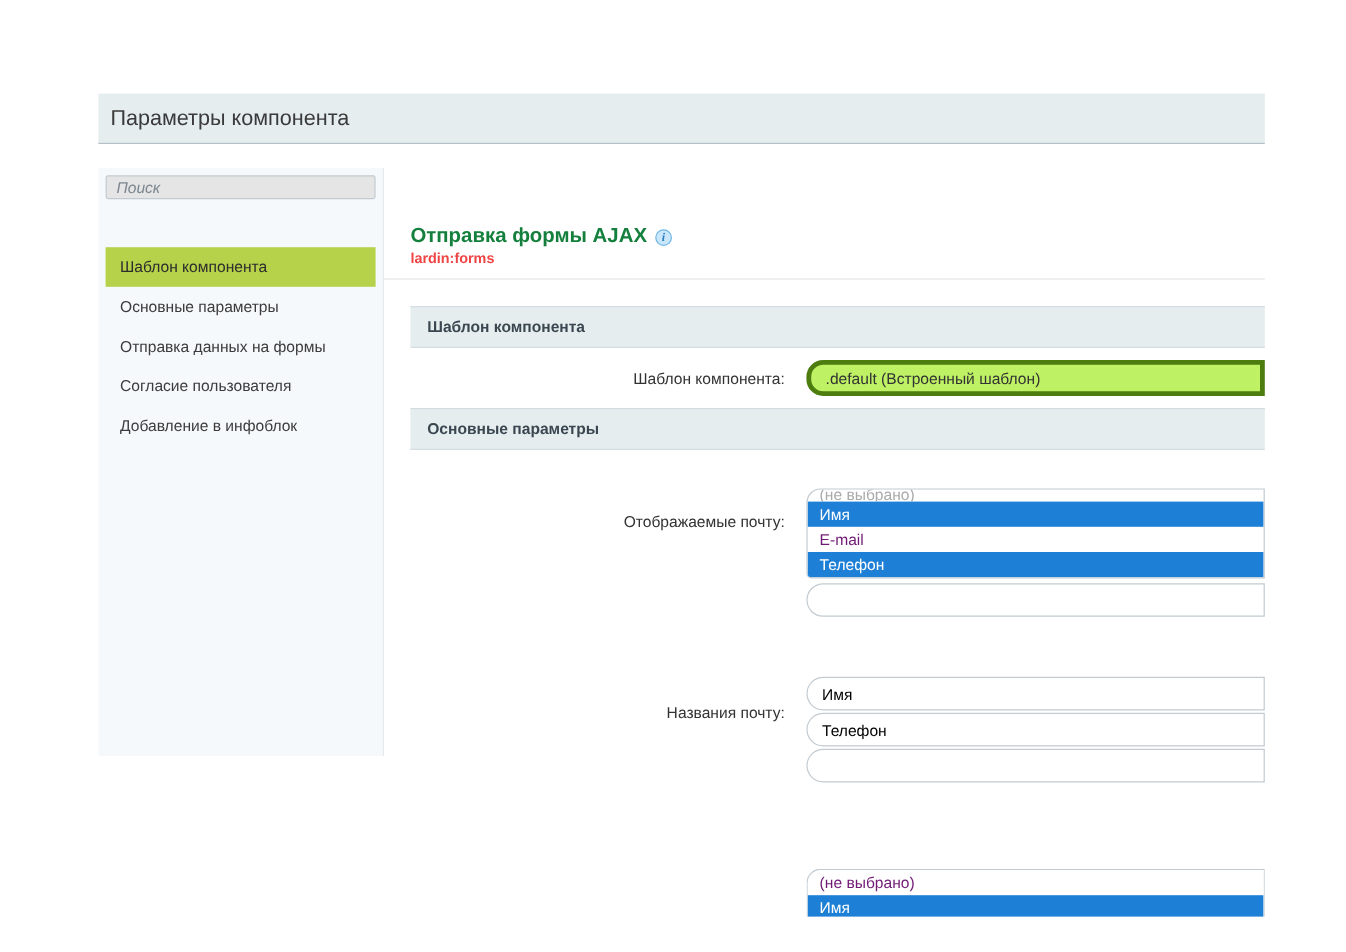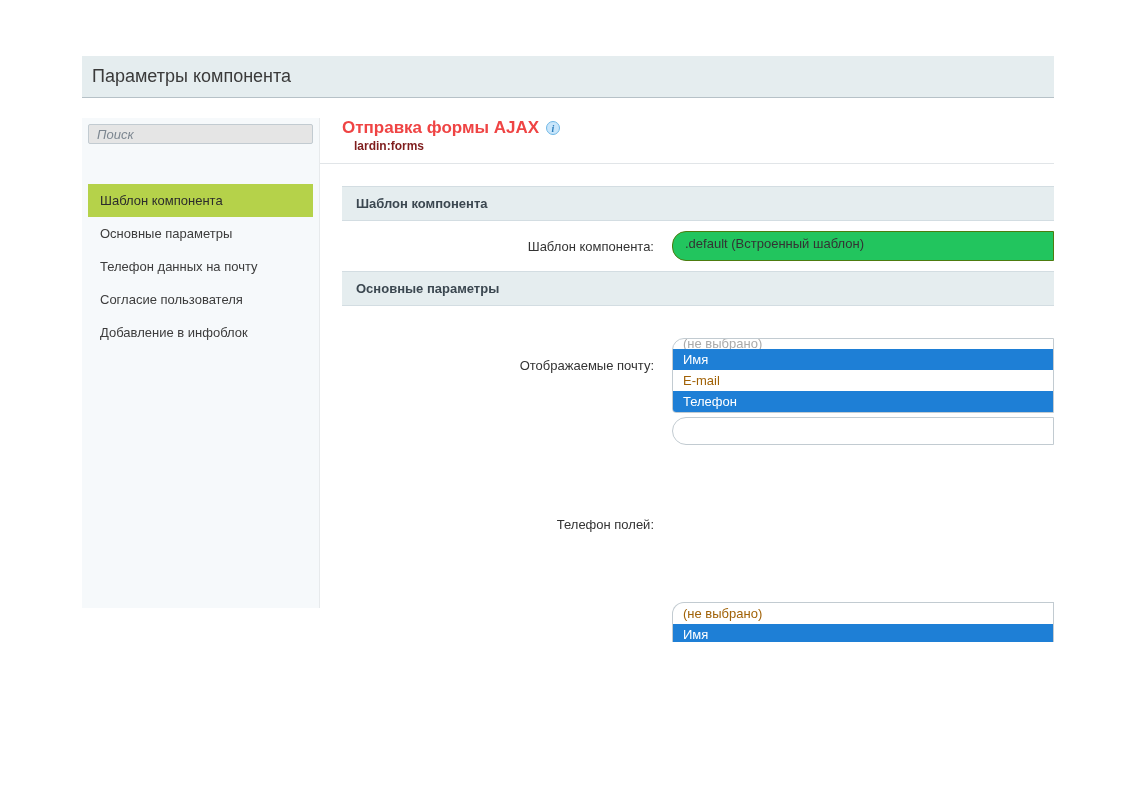--- a/index.html
+++ b/index.html
@@ -6,21 +6,21 @@
   body {
     font-family: "Helvetica Neue", Helvetica, Arial, sans-serif;
     font-size: 13px;
     color: #333;
     background: #fff;
     width: 1122px;
     height: 793px;
     overflow: hidden;
   }
   .wrap {
-    padding-top: 56px;
+    padding-top: 78px;
     padding-left: 82px;
     padding-right: 68px;
   }
   .titlebar {
     background: #e5edef;
     border-bottom: 1px solid #b6c1c7;
     padding: 10px 16px 10px 10px;
     font-size: 18px;
     color: #3a3a3a;
   }
@@ -62,45 +62,45 @@
     color: #2c2c2c;
   }
 
   .main {
     flex: 1;
     padding-left: 22px;
   }
   .comp-title {
     font-size: 17px;
     font-weight: bold;
-    color: #ef4444;
+    color: #15803d;
     display: inline-block;
+    margin-top: 47px;
   }
   .info-icon {
     display: inline-block;
     width: 14px; height: 14px;
     border-radius: 50%;
     background: #c9e6fb;
     border: 1px solid #6fb8e6;
     color: #2b7dbb;
     font-style: italic;
     font-weight: bold;
     font-size: 10px;
     text-align: center;
     line-height: 13px;
     vertical-align: 1px;
     margin-left: 3px;
     font-family: Georgia, serif;
   }
   .comp-code {
-    color: #7f1d1d;
+    color: #ef4444;
     font-size: 12px;
     font-weight: bold;
     margin-top: 1px;
-    margin-left: 12px;
   }
   .main hr.sep {
     border: none;
     border-top: 1px solid #e1e5e8;
     margin: 10px 0 22px -22px;
   }
   .section-header {
     background: #e5edef;
     border-top: 1px solid #d3dde2;
     border-bottom: 1px solid #d3dde2;
@@ -120,38 +120,38 @@
     flex: 0 0 330px;
     text-align: right;
     padding-right: 18px;
     font-size: 13px;
     color: #333;
   }
   .param-control { flex: 1; }
   .select-single {
     width: 100%;
     height: 30px;
-    border: 1px solid #4d7c0f;
+    border: 4px solid #4d7c0f;
     border-radius: 14px 0 0 14px;
     padding: 4px 12px;
     font-size: 13px;
-    background: #22c55e;
+    background: #bef264;
   }
   .listbox {
     width: 100%;
     background: #fff;
     border: 1px solid #c2cbd1;
     border-radius: 12px 0 0 4px;
     overflow: hidden;
     font-size: 13px;
     margin-top: 20px;
   }
   .listbox .opt {
     padding: 3px 10px;
-    color: #a16207;
+    color: #701a75;
     white-space: nowrap;
     overflow: hidden;
     text-overflow: ellipsis;
   }
   .listbox .opt.clipped-top { padding-top: 0; line-height: 10px; height: 10px; color:#aaa; }
   .listbox .opt.selected {
     background: #1e7fd6;
     color: #fff;
   }
   .listbox.partial-bottom {
@@ -177,21 +177,21 @@
 
 <div class="wrap">
   <div class="titlebar">Параметры компонента</div>
 
   <div class="body">
     <div class="sidebar">
       <input class="search-box" type="text" placeholder="Поиск" style="">
       <ul class="nav">
         <li class="active">Шаблон компонента</li>
         <li>Основные параметры</li>
-        <li>Телефон данных на почту</li>
+        <li>Отправка данных на формы</li>
         <li>Согласие пользователя</li>
         <li>Добавление в инфоблок</li>
       </ul>
     </div>
 
     <div class="main">
       <div>
         <span class="comp-title">Отправка формы AJAX</span>
         <span class="info-icon">i</span>
       </div>
@@ -217,21 +217,26 @@
             <div class="opt">E-mail</div>
             <div class="opt selected">Телефон</div>
           </div>
           <input class="text-input" type="text" value="" style="">
         </div>
       </div>
 
       <div class="spacer"></div>
 
       <div class="param-row top">
-        <div class="param-label" style="padding-top:22px;">Телефон полей:</div>
+        <div class="param-label" style="padding-top:22px;">Названия почту:</div>
+        <div class="param-control stack-inputs">
+          <input class="text-input" type="text" value="Имя" style="">
+          <input class="text-input" type="text" value="Телефон" style="">
+          <input class="text-input" type="text" value="" style="">
+        </div>
       </div>
 
       <div class="spacer"></div>
 
       <div class="param-row top" style="padding-bottom:0;">
         <div class="param-label"></div>
         <div class="param-control">
           <div class="listbox partial-bottom">
             <div class="opt">(не выбрано)</div>
             <div class="opt selected">Имя</div>

